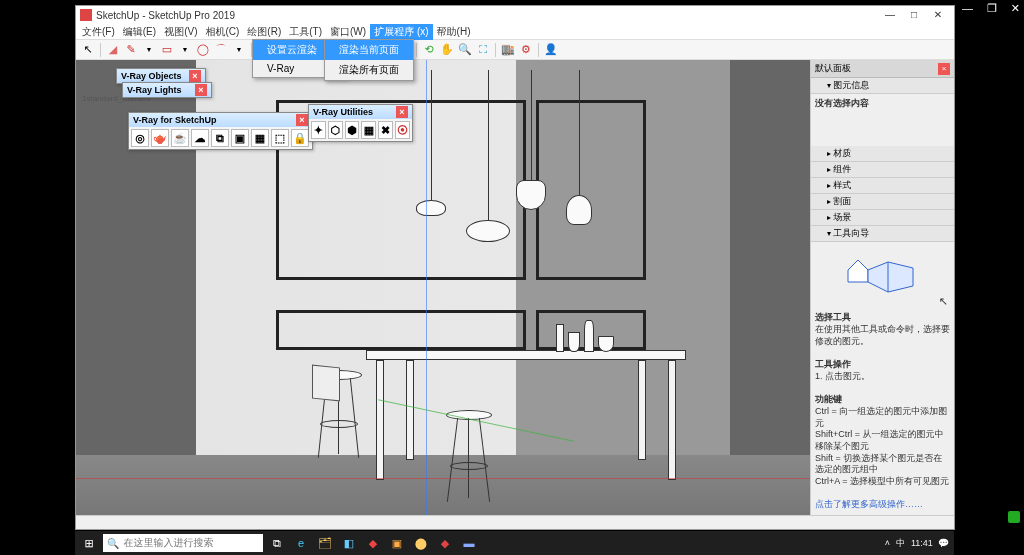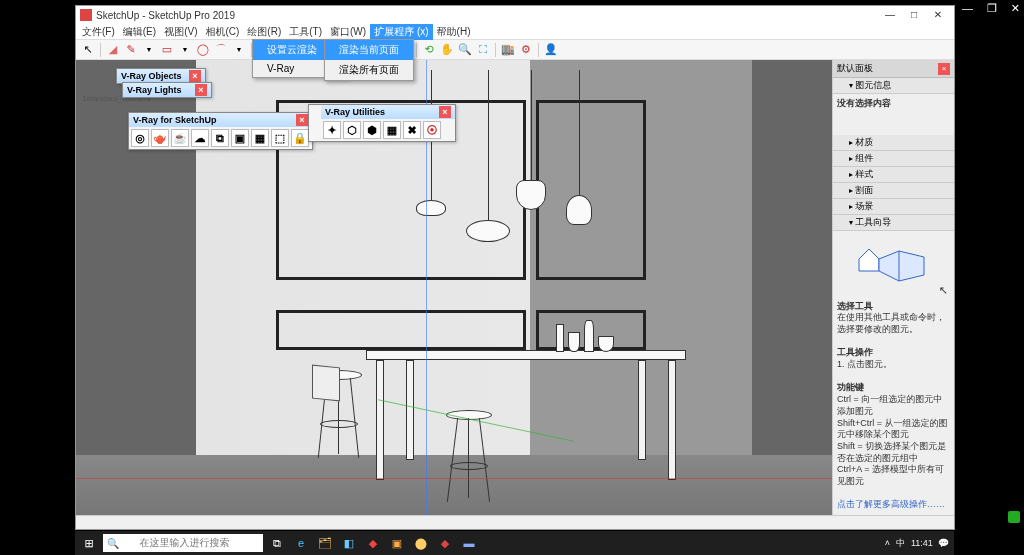--- a/index.html
+++ b/index.html
@@ -52,21 +52,21 @@
 .stool .ring { position: absolute; width: 38px; height: 8px; border: 1px solid #333; border-radius: 50%; left: 4px; }
 
 
 .panel { position: absolute; border: 1px solid #888; background: #f5f5f5; box-shadow: 1px 1px 3px rgba(0,0,0,.25); font-size: 9px; z-index: 50; font-weight: bold; }
 .panel .p-title { background: linear-gradient(#dbeeff,#bcdcff); padding: 1px 4px; display: flex; align-items: center; }
 .panel .p-title .x { margin-left: auto; width: 12px; height: 12px; background: #e55; color: #fff; text-align: center; line-height: 12px; cursor: pointer; font-size: 9px; }
 .panel .p-body { padding: 2px; display: flex; gap: 2px; }
 .panel .p-btn { width: 18px; height: 18px; border: 1px solid #bbb; background: #fff; display: flex; align-items: center; justify-content: center; cursor: pointer; font-size: 11px; }
 
 
-.side-panel { width: 122px; background: #efefef; border-left: 1px solid #ccc; font-size: 9px; overflow: hidden; display: flex; flex-direction: column; }
+.side-panel { width: 144px; background: #efefef; border-left: 1px solid #ccc; font-size: 9px; overflow: hidden; display: flex; flex-direction: column; }
 .side-panel .sp-header { background: #d8d8d8; padding: 2px 4px; display: flex; align-items: center; border-bottom: 1px solid #bbb; }
 .side-panel .sp-header .x { margin-left: auto; width: 12px; height: 12px; background: #e55; color: #fff; text-align: center; line-height: 12px; font-size: 8px; cursor: pointer; }
 .side-panel .sp-section { background: #e6e6e6; border-bottom: 1px solid #ccc; padding: 1px 16px; cursor: pointer; }
 .side-panel .sp-section::before { content: "▸ "; font-size: 8px; }
 .side-panel .sp-section.open::before { content: "▾ "; }
 .side-panel .sp-body { padding: 4px; font-size: 9px; color: #333; line-height: 1.3; }
 .side-panel .sp-illus { display:flex; justify-content:center; padding:6px 0;}
 .side-panel .filler { flex:1; }
 
 .status-row { height:14px; background:#f0f0f0; border-top:1px solid #ccc; font-size:9px; color:#555; padding:0 4px; display:flex; align-items:center; }
@@ -255,21 +255,21 @@
             <div class="p-btn">🫖</div>
             <div class="p-btn">☕</div>
             <div class="p-btn">☁</div>
             <div class="p-btn">⧉</div>
             <div class="p-btn">▣</div>
             <div class="p-btn">▦</div>
             <div class="p-btn">⬚</div>
             <div class="p-btn">🔒</div>
           </div>
         </div>
-        <div class="panel" style="left:232px; top:44px; width:148px;padding-left:12px;">
+        <div class="panel" style="left:232px; top:44px; width:105px;">
           <div class="p-title">
               <span>V-Ray Utilities</span>
               <span class="x">×</span>
             </div>
           <div class="p-body">
             <div class="p-btn">✦</div>
             <div class="p-btn">⬡</div>
             <div class="p-btn">⬢</div>
             <div class="p-btn">▦</div>
             <div class="p-btn">✖</div>
@@ -321,21 +321,21 @@
 
     <div class="status-row"></div>
   </div>
 
   <div class="green-dot"></div>
 
   <div class="taskbar">
     <div class="tb-icon">⊞</div>
     <div class="search">
       <span>🔍</span>
-      <span style="margin-left:20px;">在这里输入进行搜索</span>
+      <span style="margin-left:4px;">在这里输入进行搜索</span>
     </div>
     <div class="tb-icon">⧉</div>
     <div class="tb-icon" style="color:#4cf">e</div>
     <div class="tb-icon" style="color:#fc6">🗂</div>
     <div class="tb-icon" style="color:#6cf">◧</div>
     <div class="tb-icon" style="color:#e44">◆</div>
     <div class="tb-icon" style="color:#fa4">▣</div>
     <div class="tb-icon" style="color:#fc6">⬤</div>
     <div class="tb-icon" style="color:#d44">◆</div>
     <div class="tb-icon" style="color:#8af">▬</div>

